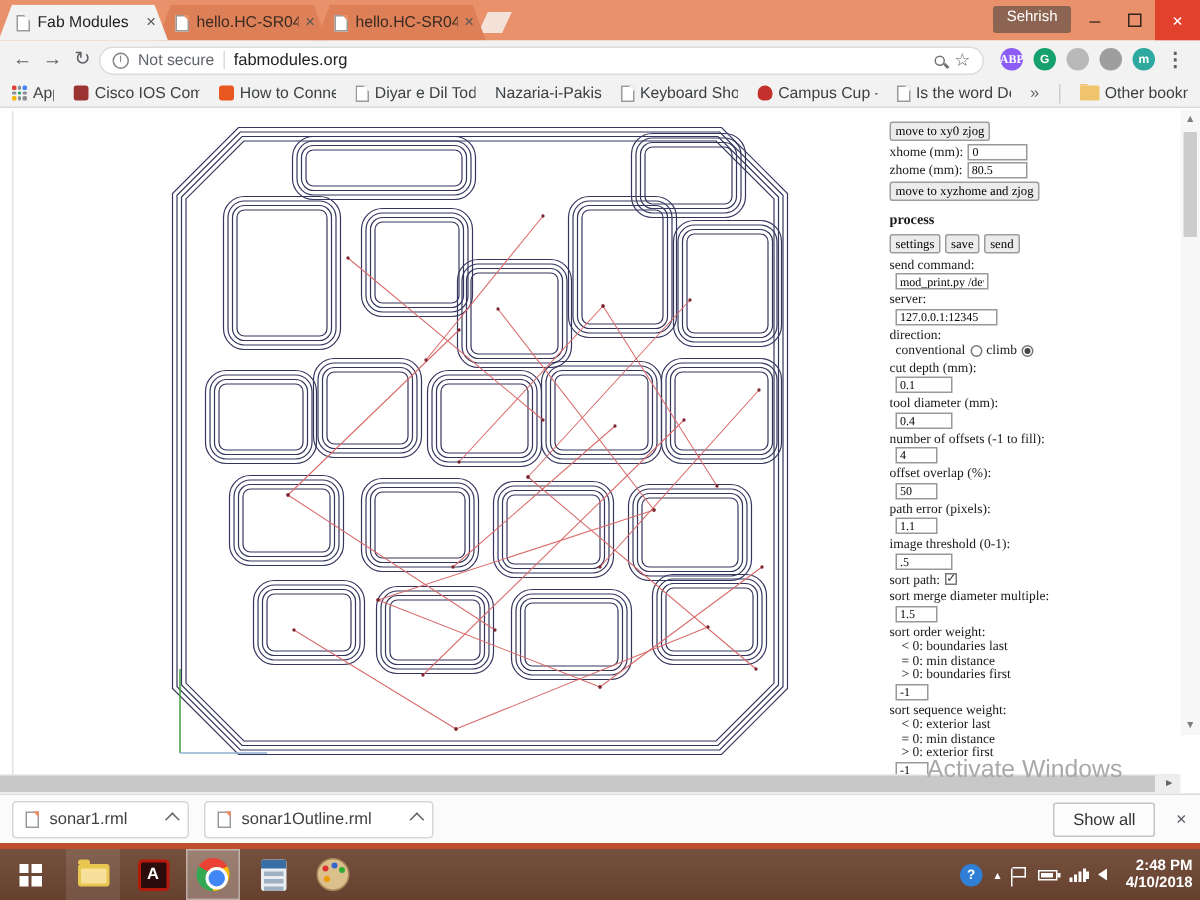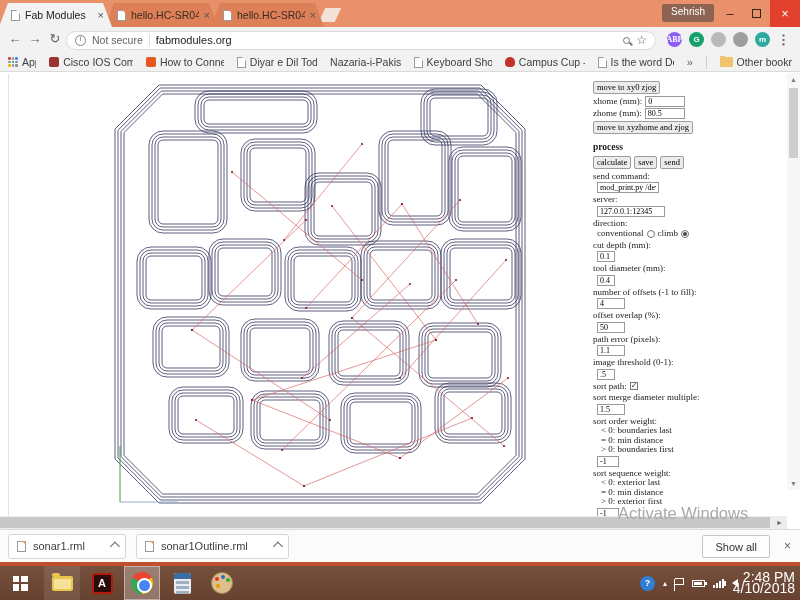--- a/index.html
+++ b/index.html
@@ -79,21 +79,21 @@
   #toolpath-svg { position:absolute; left:100px; top:6px; }
 
   #panel { position:absolute; left:593px; top:8px; width:195px; font-family:"Liberation Serif", serif;
            font-size:9px; line-height:9.5px; color:#1a1a1a; }
   .pbtn { font-family:"Liberation Serif", serif; font-size:8.5px; line-height:9px; background:#ececec;
           border:1px solid #9d9d9d; border-radius:2px; padding:1px 3px; margin:1px 0; display:inline-block; }
   .prow { display:flex; align-items:center; gap:3px; margin:1px 0; }
   .pinput { font-family:"Liberation Serif", serif; font-size:8px; height:11px; border:1px solid #999;
             padding:0 2px; background:#fff; display:block; margin:1px 0 2px 0; }
   .indent { margin-left:4px; }
-  .w34{width:40px} .w62{width:62px} .w66{width:68px} .w40{width:18px} .w28{width:28px} .w24{width:22px}
+  .w34{width:40px} .w62{width:62px} .w66{width:68px} .w40{width:38px} .w28{width:28px} .w24{width:22px}
   .plabel { margin-top:2px; }
   .ptitle { font-weight:bold; margin:8px 0 2px 0; font-size:9.5px; }
   .radio { width:8px; height:8px; border:1px solid #767676; border-radius:50%; display:inline-block;
            background:#fff; flex:none; }
   .radio.on::after { content:""; display:block; width:4px; height:4px; margin:1px; background:#444;
                      border-radius:50%; }
   .cbx { width:8px; height:8px; border:1px solid #767676; display:inline-block; position:relative;
          background:#fff; flex:none; }
   .cbx.on::after { content:"\2713"; position:absolute; left:0; top:-2px; font-size:8px; color:#333; }
   .sline { margin-left:8px; }
@@ -168,22 +168,22 @@
   #batt-ic { width:13px; height:7px; border:1px solid #fff; position:relative; }
   #batt-ic::before { content:""; position:absolute; left:1px; top:1px; width:8px; height:3px; background:#fff; }
   #batt-ic::after { content:""; position:absolute; right:-3px; top:1.5px; width:2px; height:3px; background:#fff; }
   #net-ic { display:flex; align-items:flex-end; gap:1px; }
   #net-ic b { width:2px; background:#fff; display:block; }
   #net-ic b:nth-child(1){height:3px} #net-ic b:nth-child(2){height:5px}
   #net-ic b:nth-child(3){height:7px} #net-ic b:nth-child(4){height:9px}
   #vol-ic { width:0; height:0; border-top:4px solid transparent; border-bottom:4px solid transparent;
             border-right:6px solid #fff; position:relative; }
   #vol-ic::before { content:""; position:absolute; left:-9px; top:-2.5px; width:3px; height:5px; background:#fff; }
-  #clock { position:absolute; right:5px; top:6px; text-align:right; color:#fff; font-size:14px;
-           line-height:11px; }
+  #clock { position:absolute; right:5px; top:6px; text-align:right; color:#fff; font-size:10px;
+           line-height:11px;font-weight:bold; }
 </style>
 </head>
 <body>
 
 <div id="titlebar">
   <div id="tabstrip">
     <div class="tab active">
       <span class="page-ico"></span>
       <span class="title">Fab Modules</span>
       <span class="tab-close">×</span>
@@ -430,21 +430,21 @@
       <input class="pinput w34" style="margin: 0px;" value="0">
       </div>
     <div class="prow">
         <span>zhome (mm):</span>
       <input class="pinput w34" style="margin: 0px;" value="80.5">
       </div>
     <button class="pbtn">move to xyzhome and zjog</button>
 
     <div class="ptitle">process</div>
     <div class="prow">
-      <button class="pbtn">calculate</button>
+      <button class="pbtn">settings</button>
       <button class="pbtn">save</button>
       <button class="pbtn">send</button>
     </div>
     <div class="plabel">send command:</div>
     <input class="pinput w62 indent" value="mod_print.py /dev/usb/lp0" style="">
     <div class="plabel">server:</div>
     <input class="pinput w66 indent" value="127.0.0.1:12345" style="">
     <div class="plabel">direction:</div>
     <div class="prow indent">
       <span>conventional</span>

